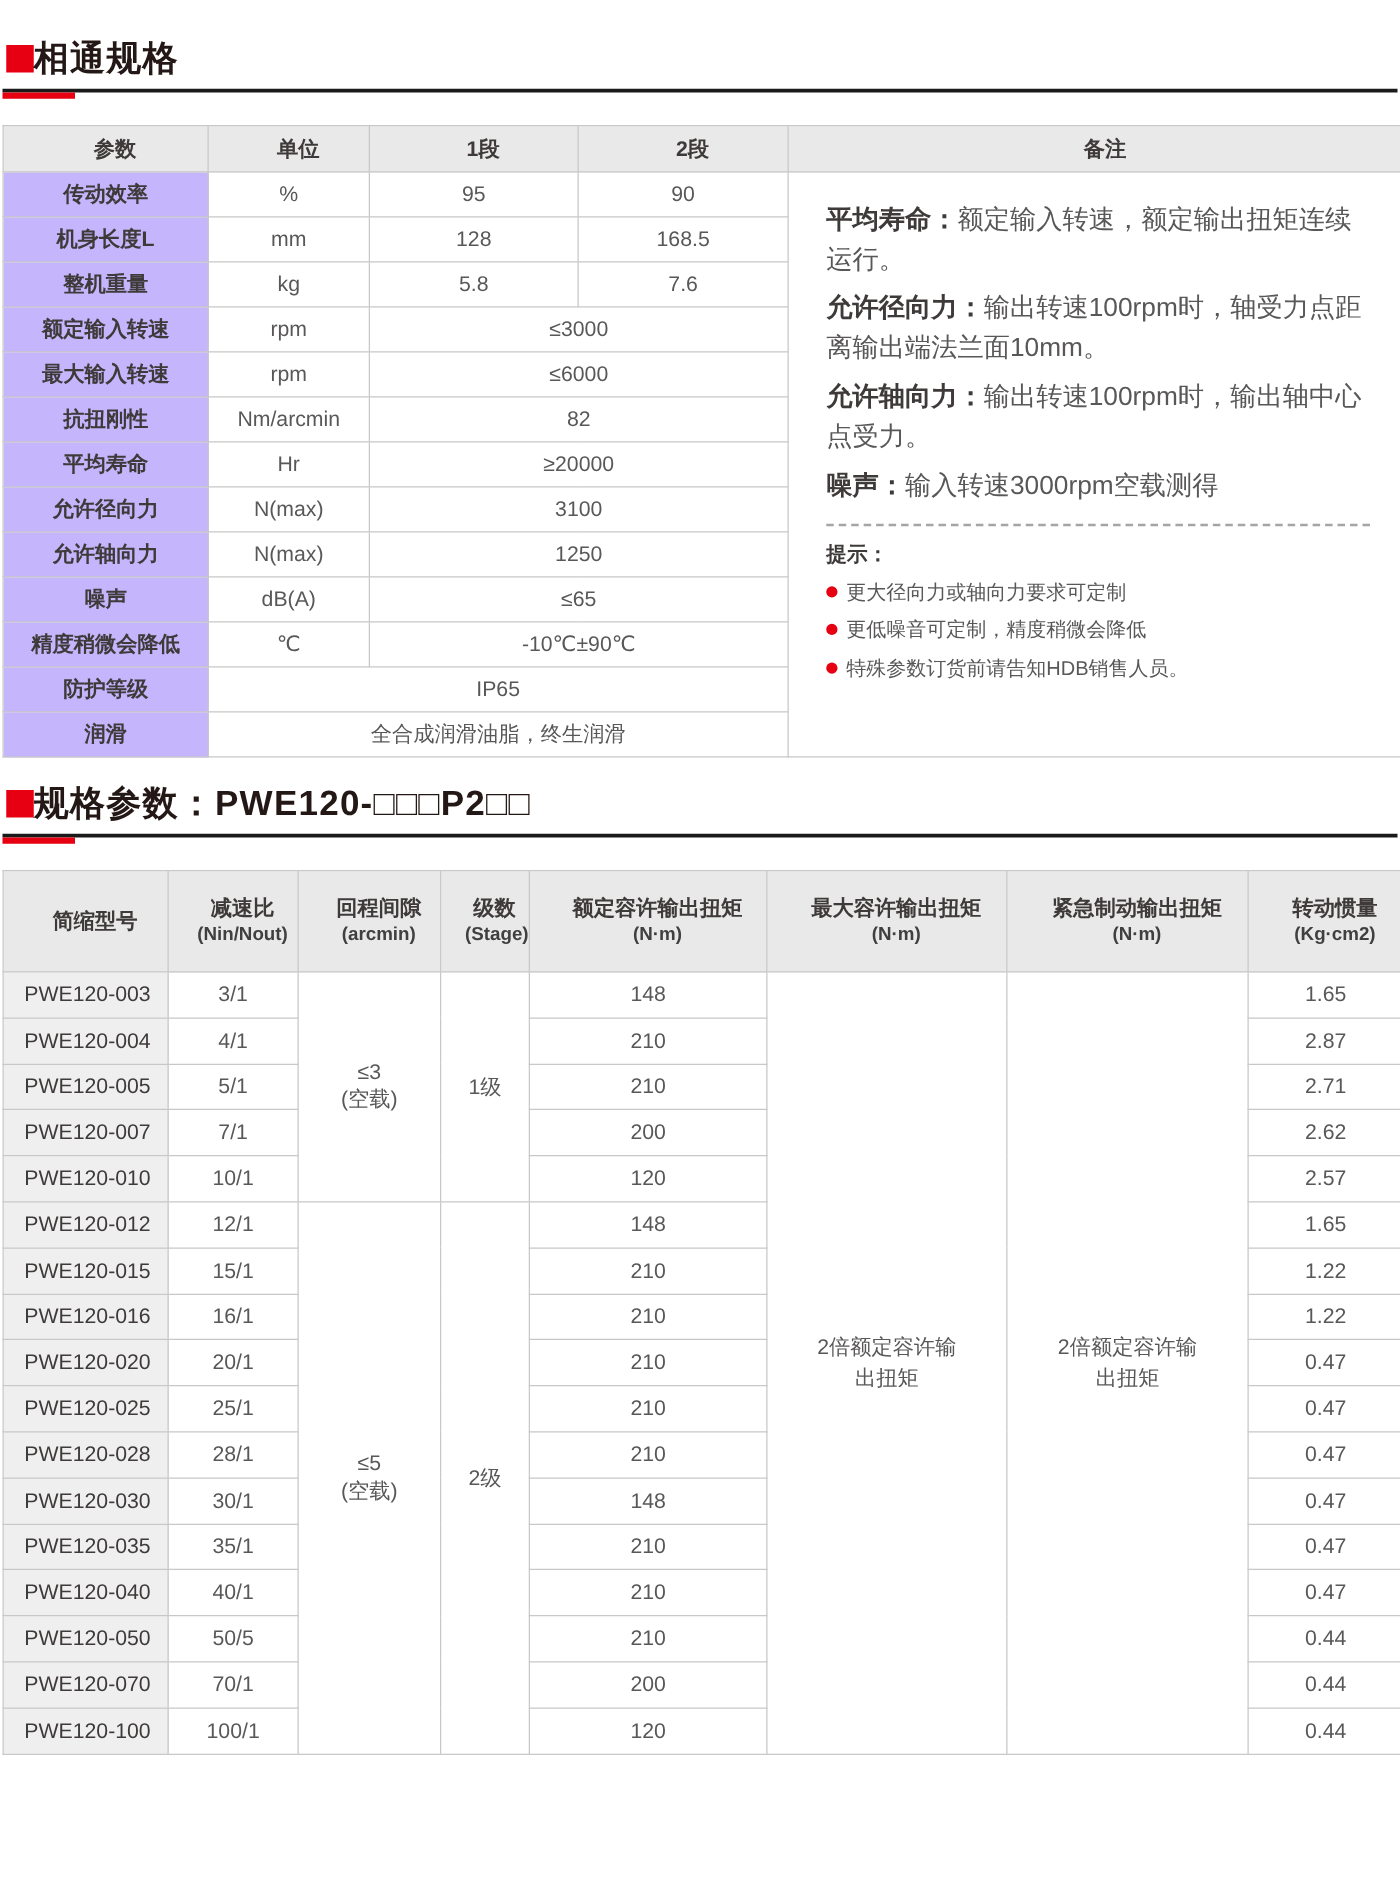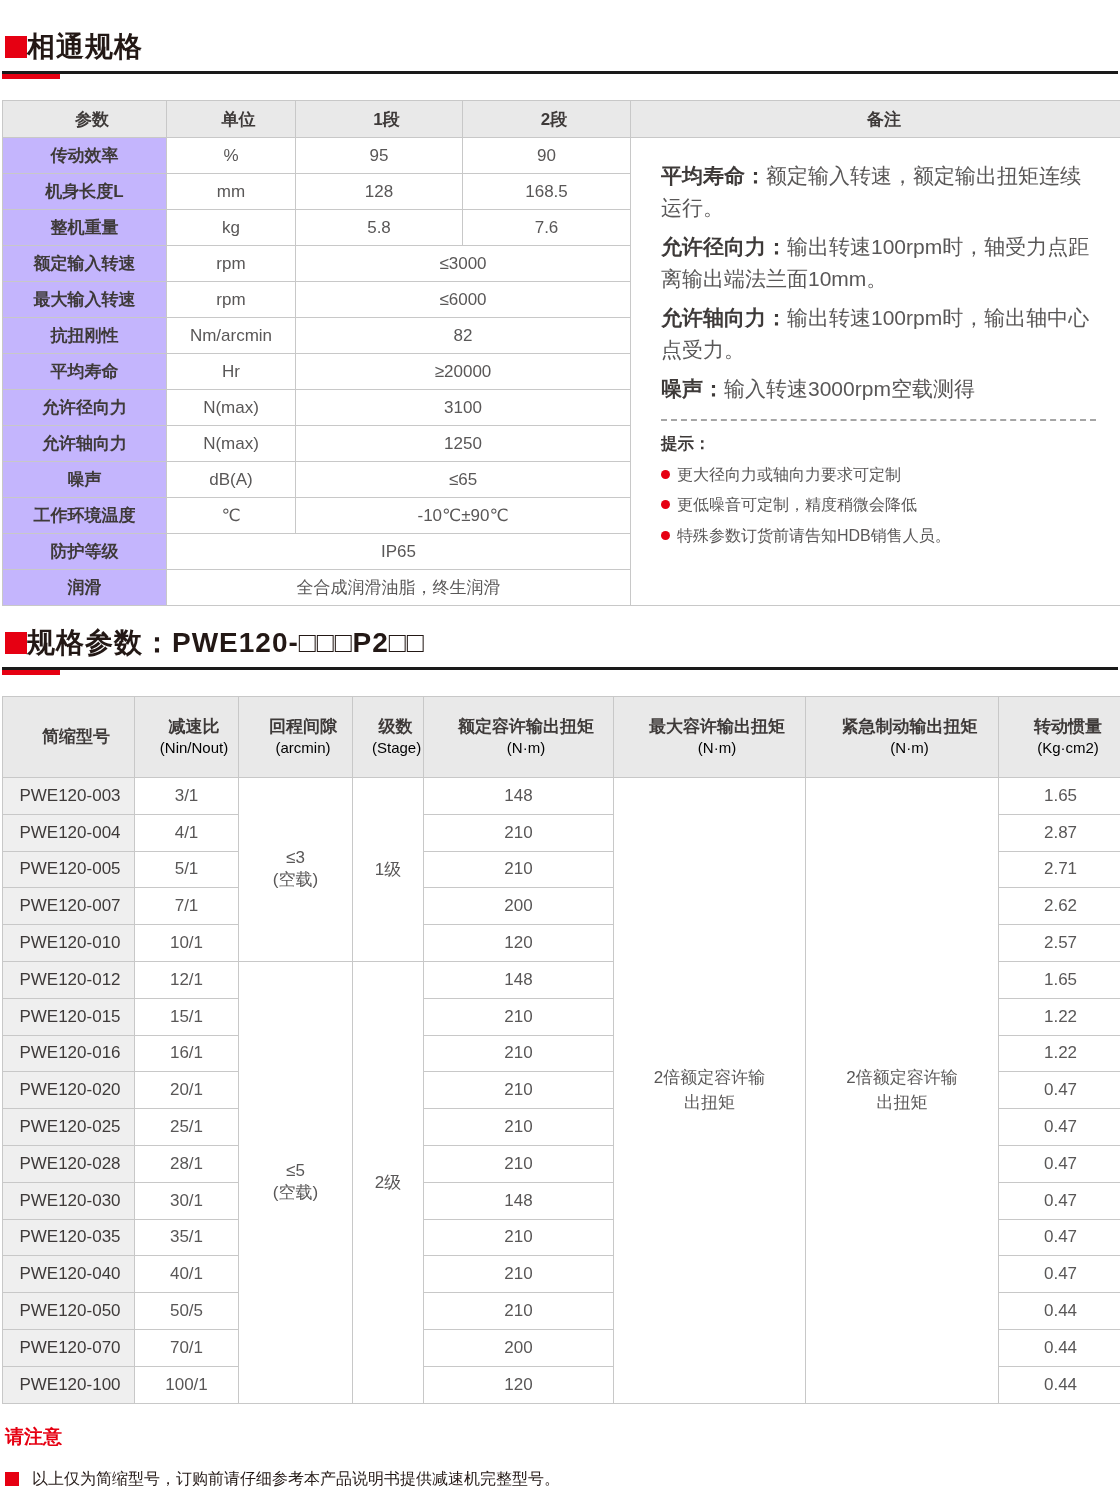--- a/index.html
+++ b/index.html
@@ -32,21 +32,21 @@
   .rp{margin:8px 0;font-size:21px;line-height:1.5;}
   .rp b{color:#3e3a39;}
   .dash{border-top:2px dashed #a5a5a5;margin:14px 0 12px 0;}
   .tips-title{font-weight:bold;color:#3e3a39;font-size:16.5px;margin:6px 0 8px 0;}
   .tip{margin:9px 0;font-size:16px;line-height:1.35;}
   .tip .dot{display:inline-block;width:9px;height:9px;border-radius:50%;background:#e60012;margin-right:7px;vertical-align:1px;}
 
   
   .t2 .hdr th{height:76px;}
   .t2 .hmain{font-size:17px;font-weight:bold;color:#3e3a39;line-height:1.3;}
-  .t2 .hsub{font-size:15px;font-weight:normal;color:#000000;line-height:1.3;}
+  .t2 .hsub{font-size:15px;font-weight:bold;color:#404040;line-height:1.3;}
   .t2 td,.t2 th.model{height:31.8px;}
   .t2 th.model{background:#efefef;text-align:center;padding-left:7px;font-weight:normal;color:#3e3a39;font-size:17px;}
   .t2 td.spancell{background:#ffffff;}
   .t2 td.torque-note div{display:inline-block;width:112px;line-height:1.5;}
 
   
   .footer{margin-top:20px;padding-left:3px;}
   .ftitle{color:#e60012;font-weight:bold;font-size:19px;margin:0 0 6px 0;}
   .fnote{display:flex;align-items:center;gap:13px;margin:19px 0;font-size:16px;color:#231815;}
   .fsq{width:14px;height:14px;background:#e60012;flex:none;}
@@ -142,21 +142,21 @@
       <th class="param">允许轴向力</th>
       <td>N(max)</td>
       <td colspan="2">1250</td>
     </tr>
     <tr>
       <th class="param">噪声</th>
       <td>dB(A)</td>
       <td colspan="2">≤65</td>
     </tr>
     <tr>
-      <th class="param">工作环境温度</th>
+      <th class="param">精度稍微会降低</th>
       <td>℃</td>
       <td colspan="2">-10℃±90℃</td>
     </tr>
     <tr>
       <th class="param">防护等级</th>
       <td colspan="3">IP65</td>
     </tr>
     <tr>
       <th class="param">润滑</th>
       <td colspan="3">全合成润滑油脂，终生润滑</td>
@@ -331,22 +331,14 @@
     </tr>
     <tr>
       <th class="model">PWE120-100</th>
       <td>100/1</td>
       <td>120</td>
       <td>0.44</td>
     </tr>
   </tbody>
     </table>
 
-  <div class="footer">
-    <div class="ftitle">请注意</div>
-    <div class="fnote">
-        <span class="fsq"></span>
-        <span>以上仅为简缩型号，订购前请仔细参考本产品说明书提供减速机完整型号。</span>
-      </div>
-
-  </div>
 
 </div>
 
 </body></html>

